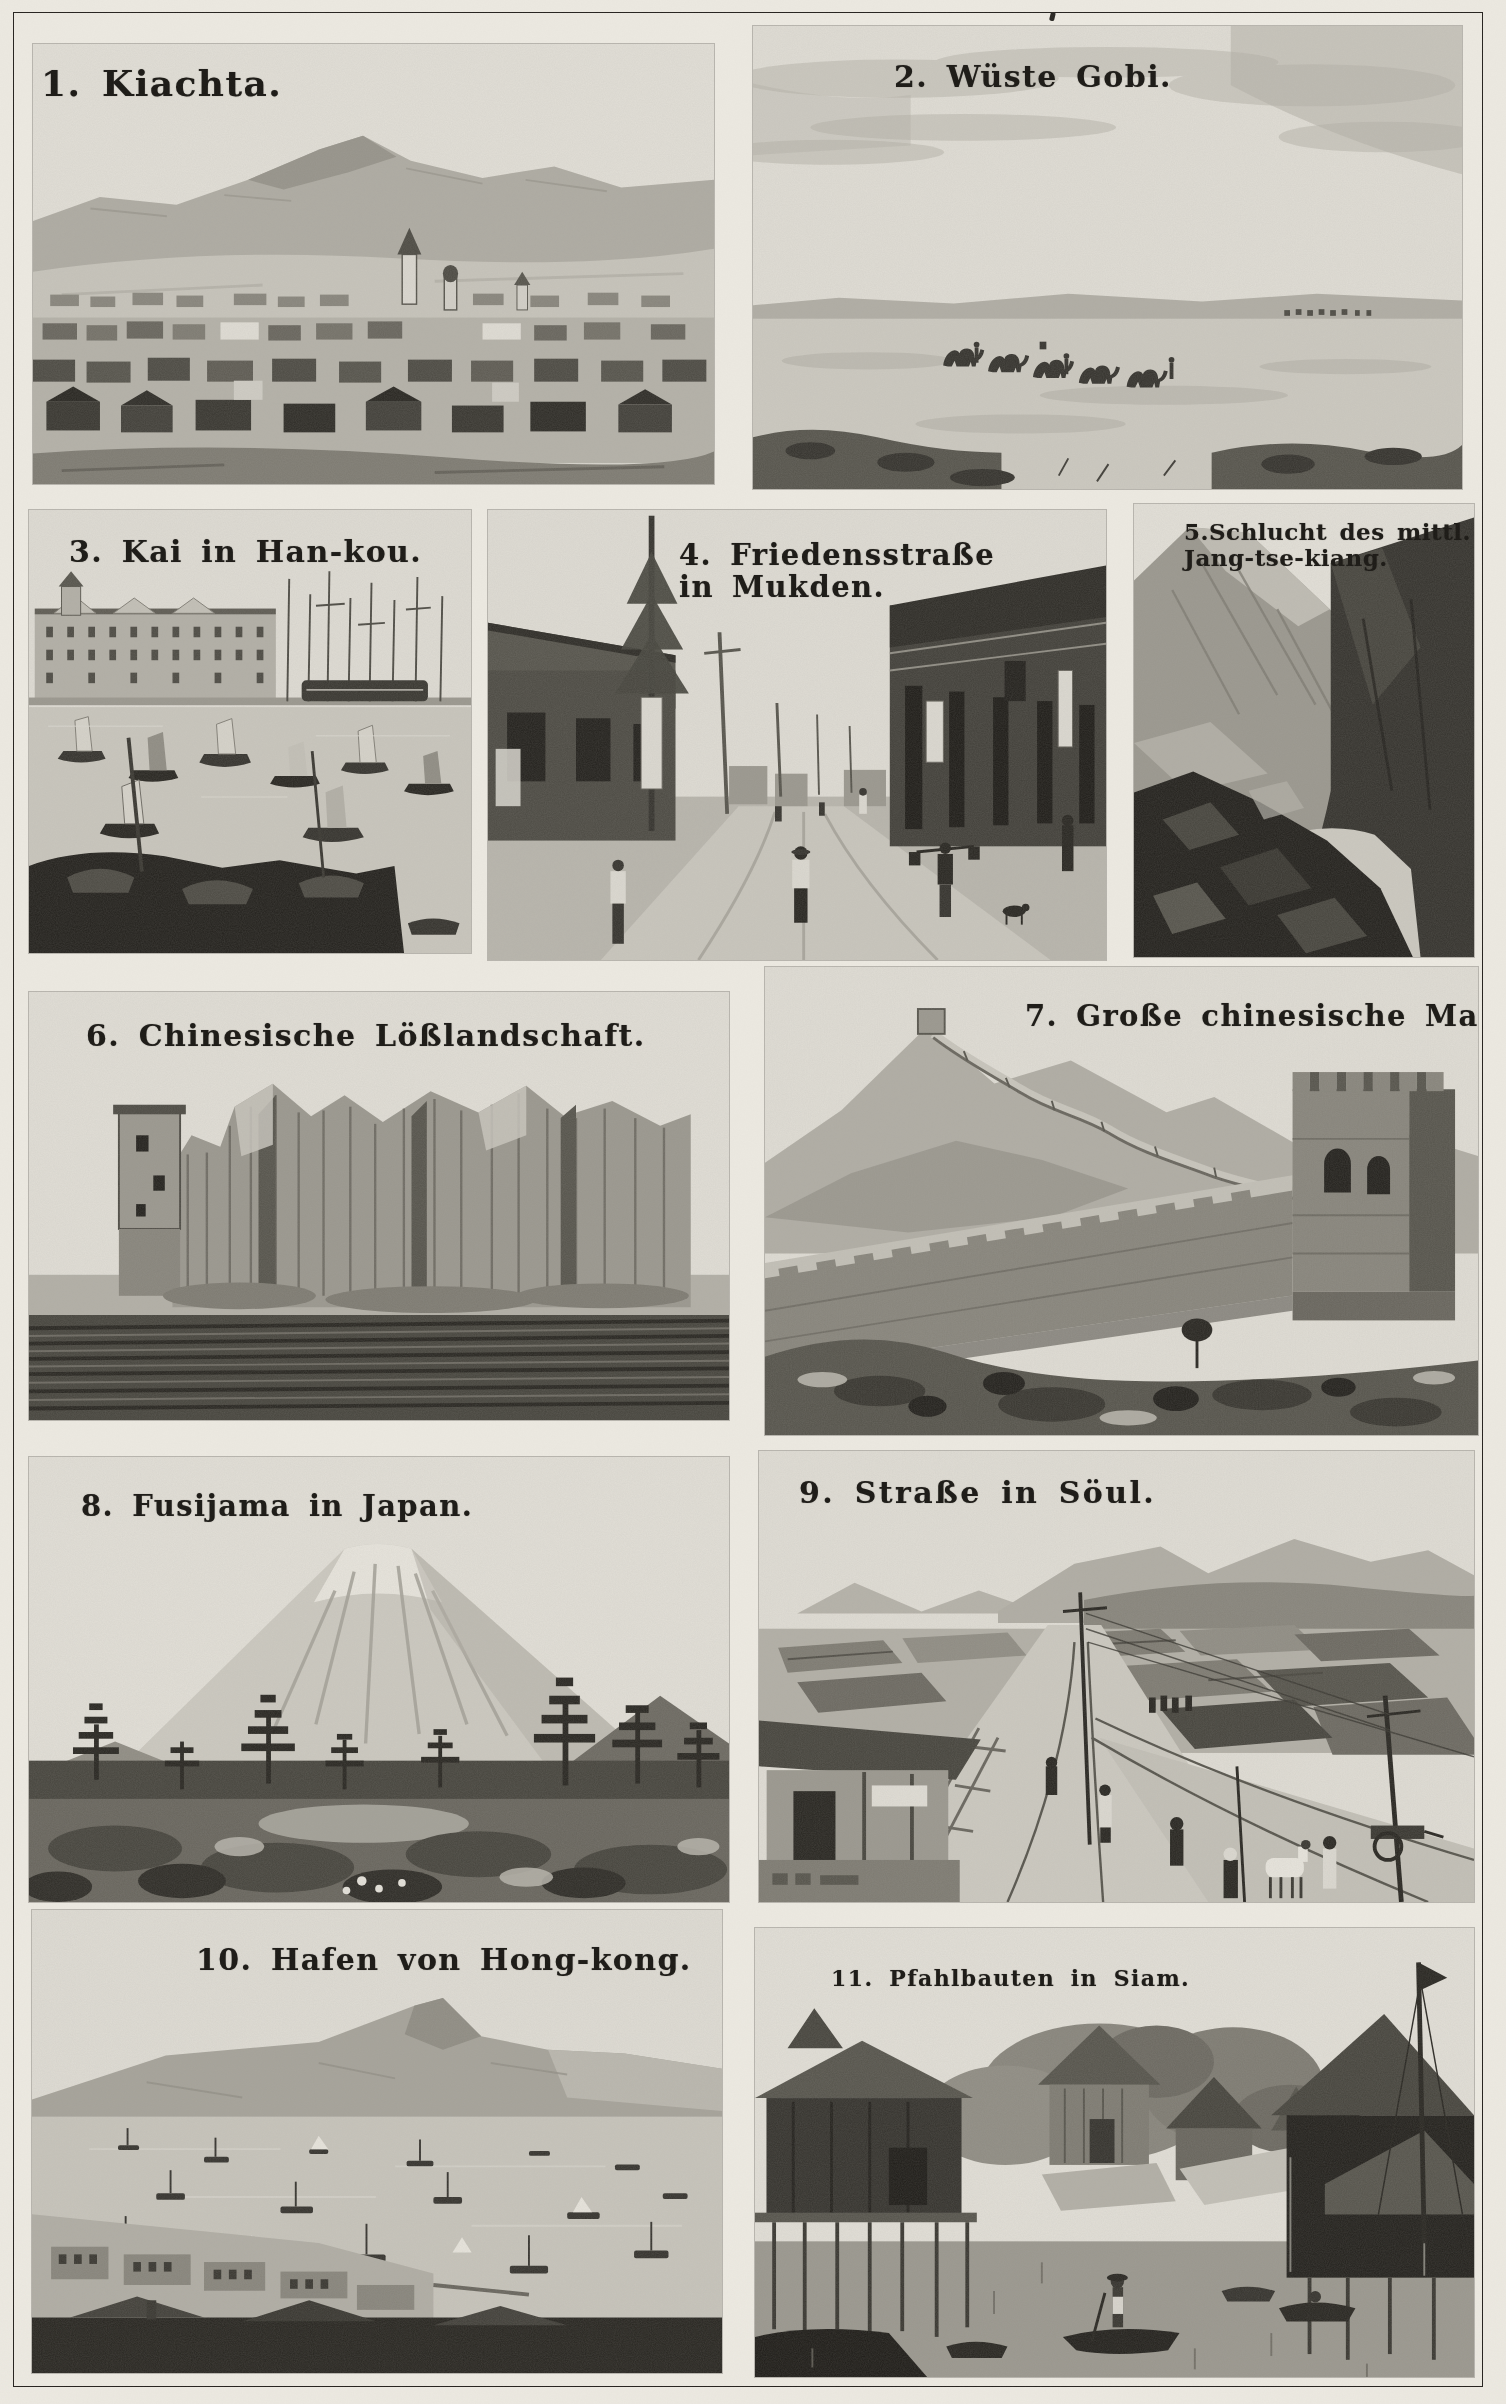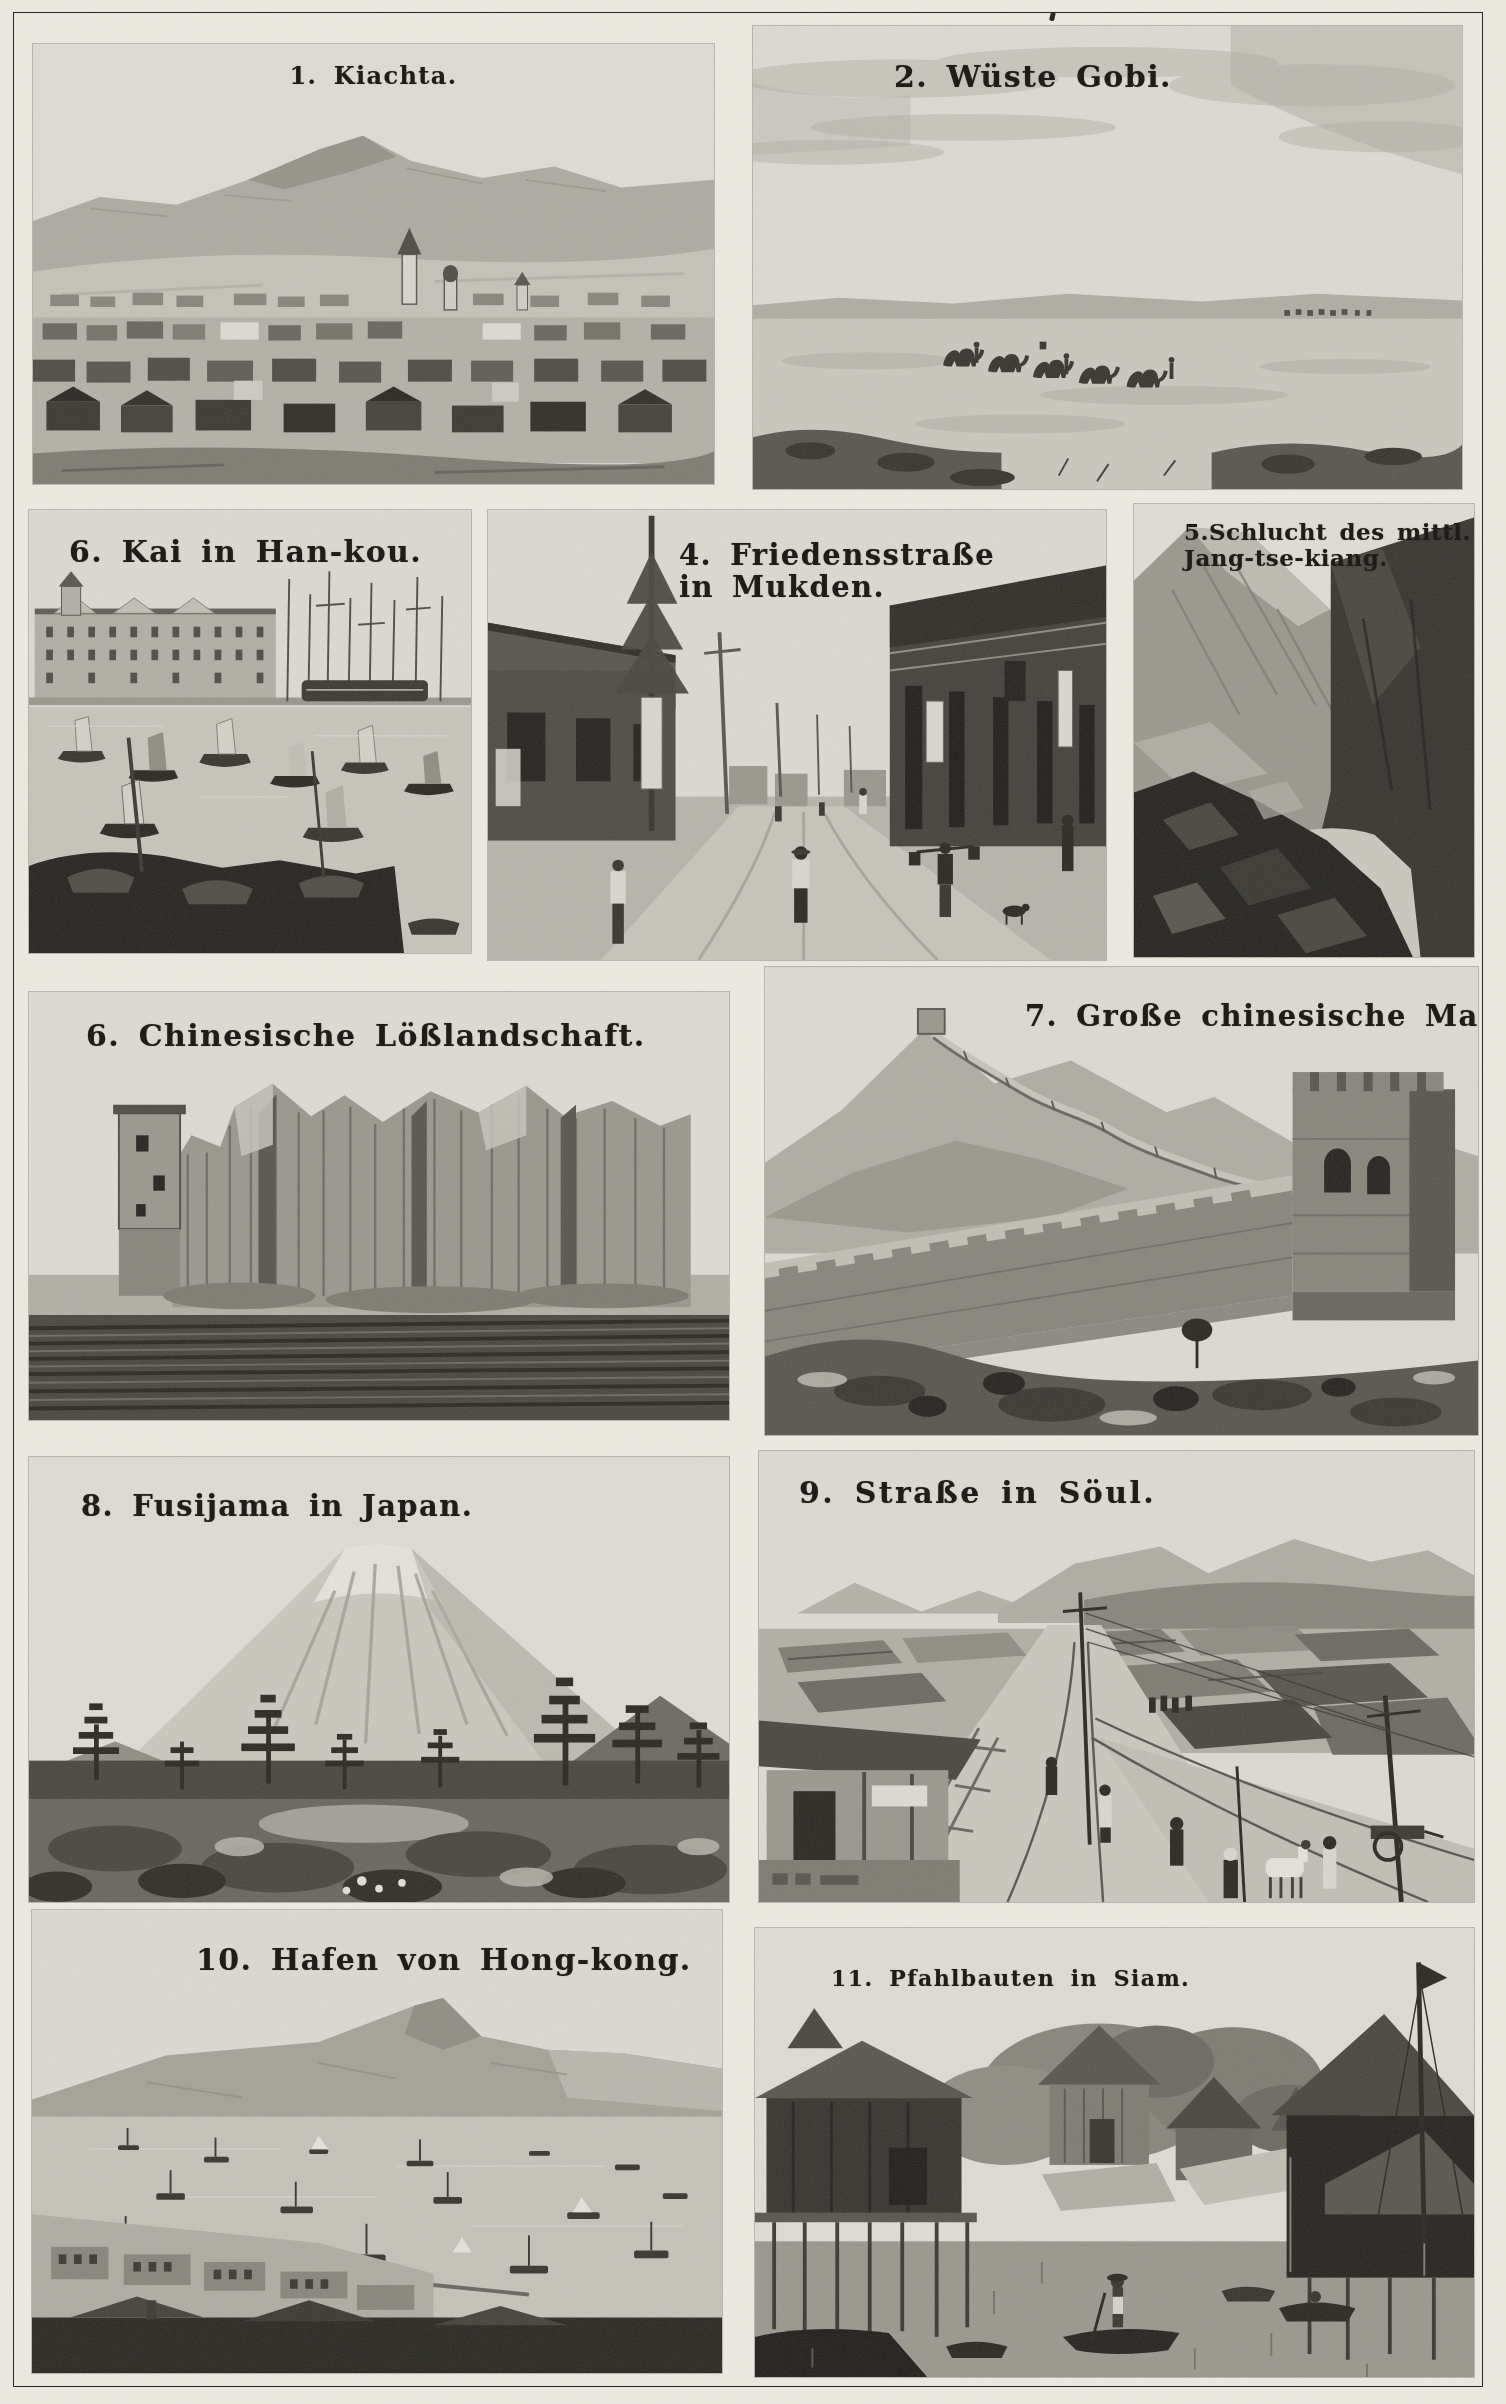--- a/index.html
+++ b/index.html
@@ -113,21 +113,21 @@
       <rect x="210" y="352" width="30" height="20" fill="#cfccc4"></rect>
         <rect x="480" y="354" width="28" height="20" fill="#cfccc4"></rect>
     </g>
     <path d="M0 428 Q200 414 430 432 T712 426 L712 460 0 460Z" fill="#7d7a71"></path>
     <g stroke="#5d5a52" stroke-width="3" opacity=".8">
         <line x1="30" y1="446" x2="200" y2="440"></line>
         <line x1="420" y1="448" x2="660" y2="442"></line>
       </g>
     <rect width="712" height="460" filter="url(#gr1)" opacity=".3"></rect>
   </svg>
-  <div class="caption" style="left:0;top:19px;width:100%;text-align:center;font-size:24px">
+  <div class="caption" style="left:8px;top:19px;width:100%;text-align:left;font-size:36px">
     <span class="l">1. Kiachta.</span>
   </div>
 </section>
 
 <section class="panel" style="left:753px;top:26px;width:709px;height:463px">
   <svg viewBox="0 0 742 484" preserveAspectRatio="none">
     <defs>
         <filter id="gr2">
           <feTurbulence type="fractalNoise" baseFrequency="0.9" numOctaves="2" seed="7" stitchTiles="stitch"></feTurbulence>
           <feColorMatrix type="matrix" values="0 0 0 0 .45 0 0 0 0 .44 0 0 0 0 .41 0 0 0 .55 0"></feColorMatrix>
@@ -313,21 +313,21 @@
       <path d="M396 432 q26 -10 54 0 l-4 12 -46 0Z" fill="#33312c"></path>
     </g>
     <g stroke="#dcd9d1" stroke-width="1.5" opacity=".6">
       <line x1="20" y1="226" x2="140" y2="226"></line>
         <line x1="300" y1="236" x2="440" y2="236"></line>
         <line x1="180" y1="300" x2="270" y2="300"></line>
     </g>
     <rect width="462" height="463" filter="url(#gr3)" opacity=".3"></rect>
   </svg>
   <div class="caption" style="left:40px;top:25px;font-size:30px">
-    <span class="l">6. Kai in Han-kou.</span>
+    <span class="l">3. Kai in Han-kou.</span>
   </div>
 </section>
 
 <section class="panel" style="left:488px;top:510px;width:618px;height:450px">
   <svg viewBox="0 0 646 471" preserveAspectRatio="none">
     <defs>
         <filter id="gr4">
           <feTurbulence type="fractalNoise" baseFrequency="0.9" numOctaves="2" seed="13" stitchTiles="stitch"></feTurbulence>
           <feColorMatrix type="matrix" values="0 0 0 0 .45 0 0 0 0 .44 0 0 0 0 .41 0 0 0 .55 0"></feColorMatrix>
         </filter>

